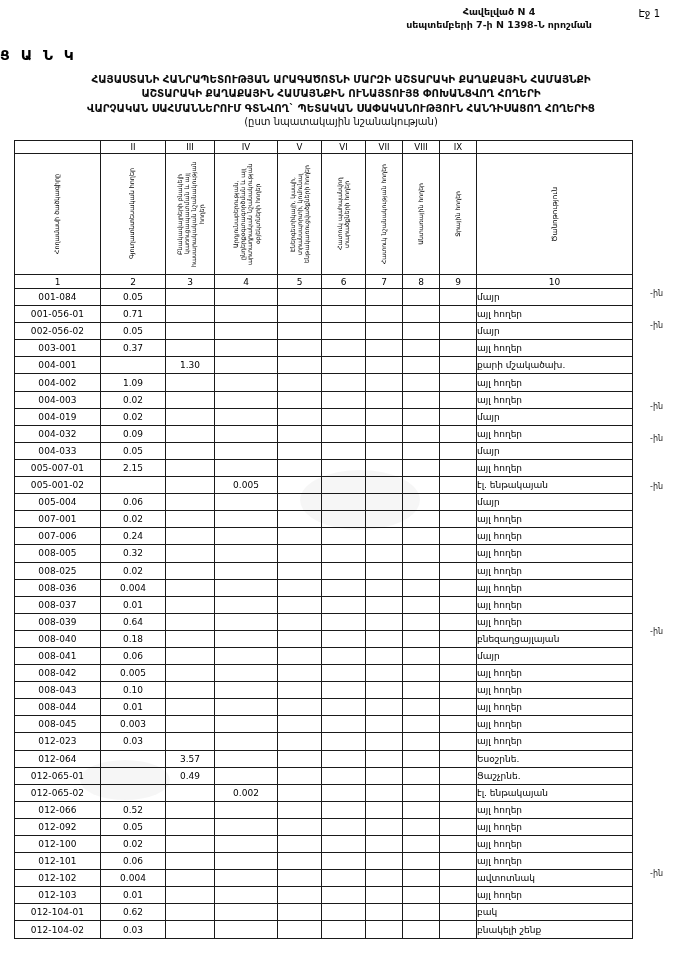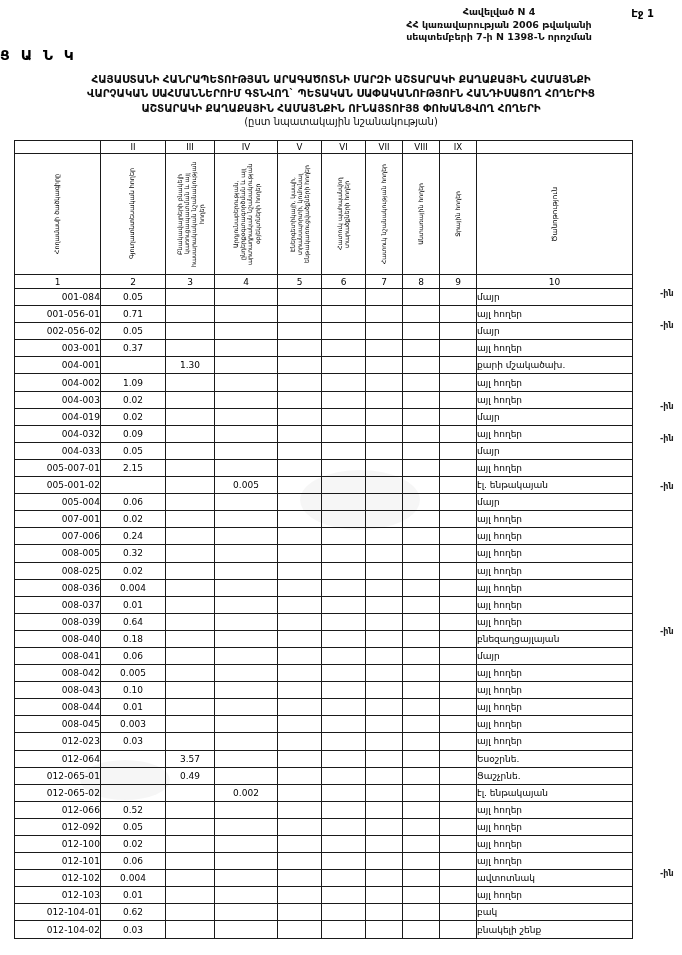--- a/index.html
+++ b/index.html
@@ -28,23 +28,23 @@
     width: 330px;
     text-align: center;
     font-size: 9.5px;
     font-weight: bold;
     line-height: 12.5px;
     color: #111;
   }
   .hdr-page {
     position: absolute;
     top: 8px;
-    right: 28px;
+    right: 22px;
     font-size: 10px;
-    font-weight: bold;
+    font-weight: normal;
   }
   .doc-label {
     position: absolute;
     top: 47px;
     left: 0;
     width: 682px;
     font-size: 14px;
     letter-spacing: 3px;
     font-weight: bold;
   }
@@ -134,21 +134,21 @@
     transform: rotate(180deg);
     font-size: 7.2px;
     text-align: center;
     margin: 0 auto;
   }
   
   tr.drow td { height: 16.1px; }
   td.code {
     padding-left: 3px;
     font-size: 9.2px;
-    text-align: right;
+    text-align: center;
     letter-spacing: 0.1px;
   }
   td.num {
     text-align: center;
     font-size: 9.2px;
   }
   td.note {
     padding-left: 3px;
     font-size: 9px;
     text-align: left;
@@ -157,48 +157,46 @@
   .marks {
     position: absolute;
     left: 640px;
     top: 140px;
     width: 40px;
   }
   .mark {
     position: absolute;
     font-size: 8px;
     color: #222;
-    left: 20px;
-    font-weight: bold;
+    left: 10px;
   }
   .smudge {
     position: absolute;
     background: rgba(0,0,0,0.035);
     border-radius: 50%;
     pointer-events: none;
   }
 </style>
 </head>
 <body>
 
 <div class="page">
 
   <div class="hdr-right">
     <div>Հավելված N 4</div>
-    <div>ՀՀ կառավարության 2006 թվականի</div>
     <div>սեպտեմբերի 7-ի N 1398-Ն որոշման</div>
   </div>
   <div class="hdr-page">Էջ 1</div>
 
   <div class="doc-label">Ց Ա Ն Կ</div>
 
   <div class="title-block">
     <div>ՀԱՅԱՍՏԱՆԻ ՀԱՆՐԱՊԵՏՈՒԹՅԱՆ ԱՐԱԳԱԾՈՏՆԻ ՄԱՐԶԻ ԱՇՏԱՐԱԿԻ ՔԱՂԱՔԱՅԻՆ ՀԱՄԱՅՆՔԻ</div>
+    <div>ԱՇՏԱՐԱԿԻ ՔԱՂԱՔԱՅԻՆ ՀԱՄԱՅՆՔԻՆ ՈՒՆԱՅՏՈՒՅՑ ՓՈԽԱՆՑՎՈՂ ՀՈՂԵՐԻ</div>
     <div>ՎԱՐՉԱԿԱՆ ՍԱՀՄԱՆՆԵՐՈՒՄ  ԳՏՆՎՈՂ`  ՊԵՏԱԿԱՆ ՍԱՓԱԿԱՆՈՒԹՅՈՒՆ  ՀԱՆԴԻՍԱՑՈՂ ՀՈՂԵՐԻՑ</div>
-    <div>ԱՇՏԱՐԱԿԻ ՔԱՂԱՔԱՅԻՆ ՀԱՄԱՅՆՔԻՆ ՈՒՆԱՅՏՈՒՅՑ ՓՈԽԱՆՑՎՈՂ ՀՈՂԵՐԻ</div>
     <div class="title-sub">(ըստ նպատակային նշանակության)</div>
   </div>
 
   <div class="tbl-wrap">
     <table class="main">
       <colgroup>
         <col class="c1">
           <col class="c2">
           <col class="c3">
           <col class="c4">

